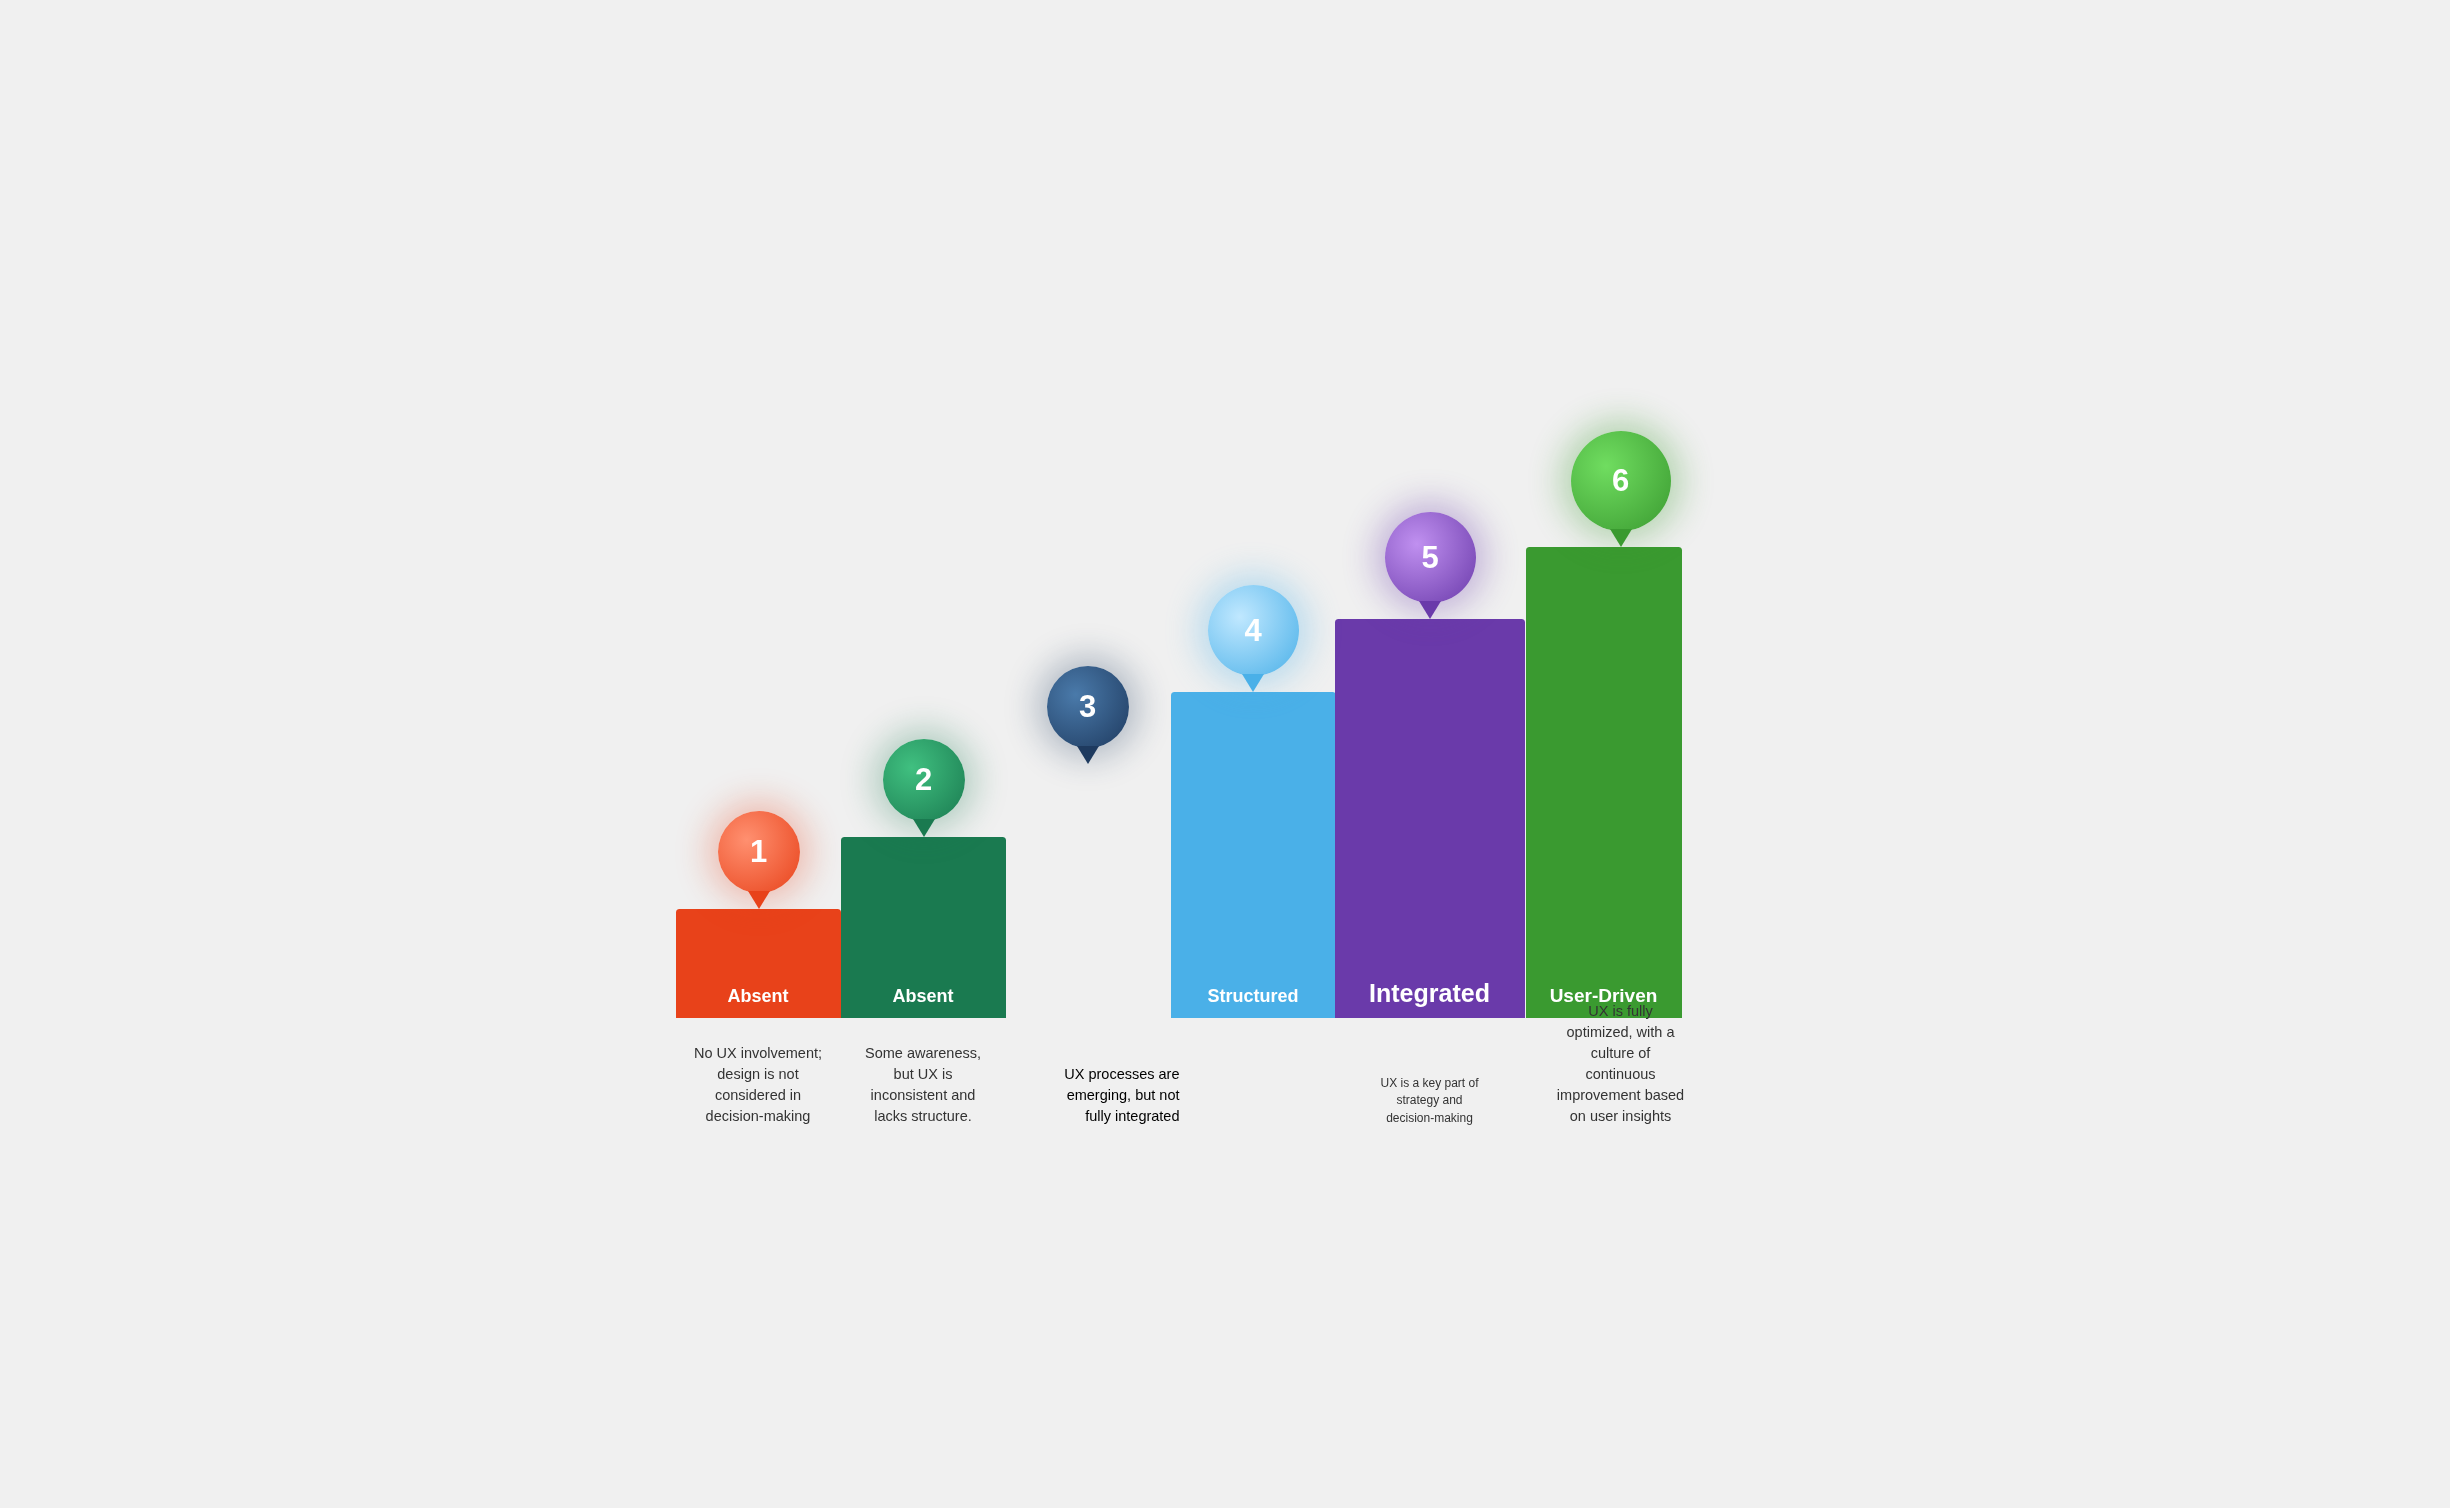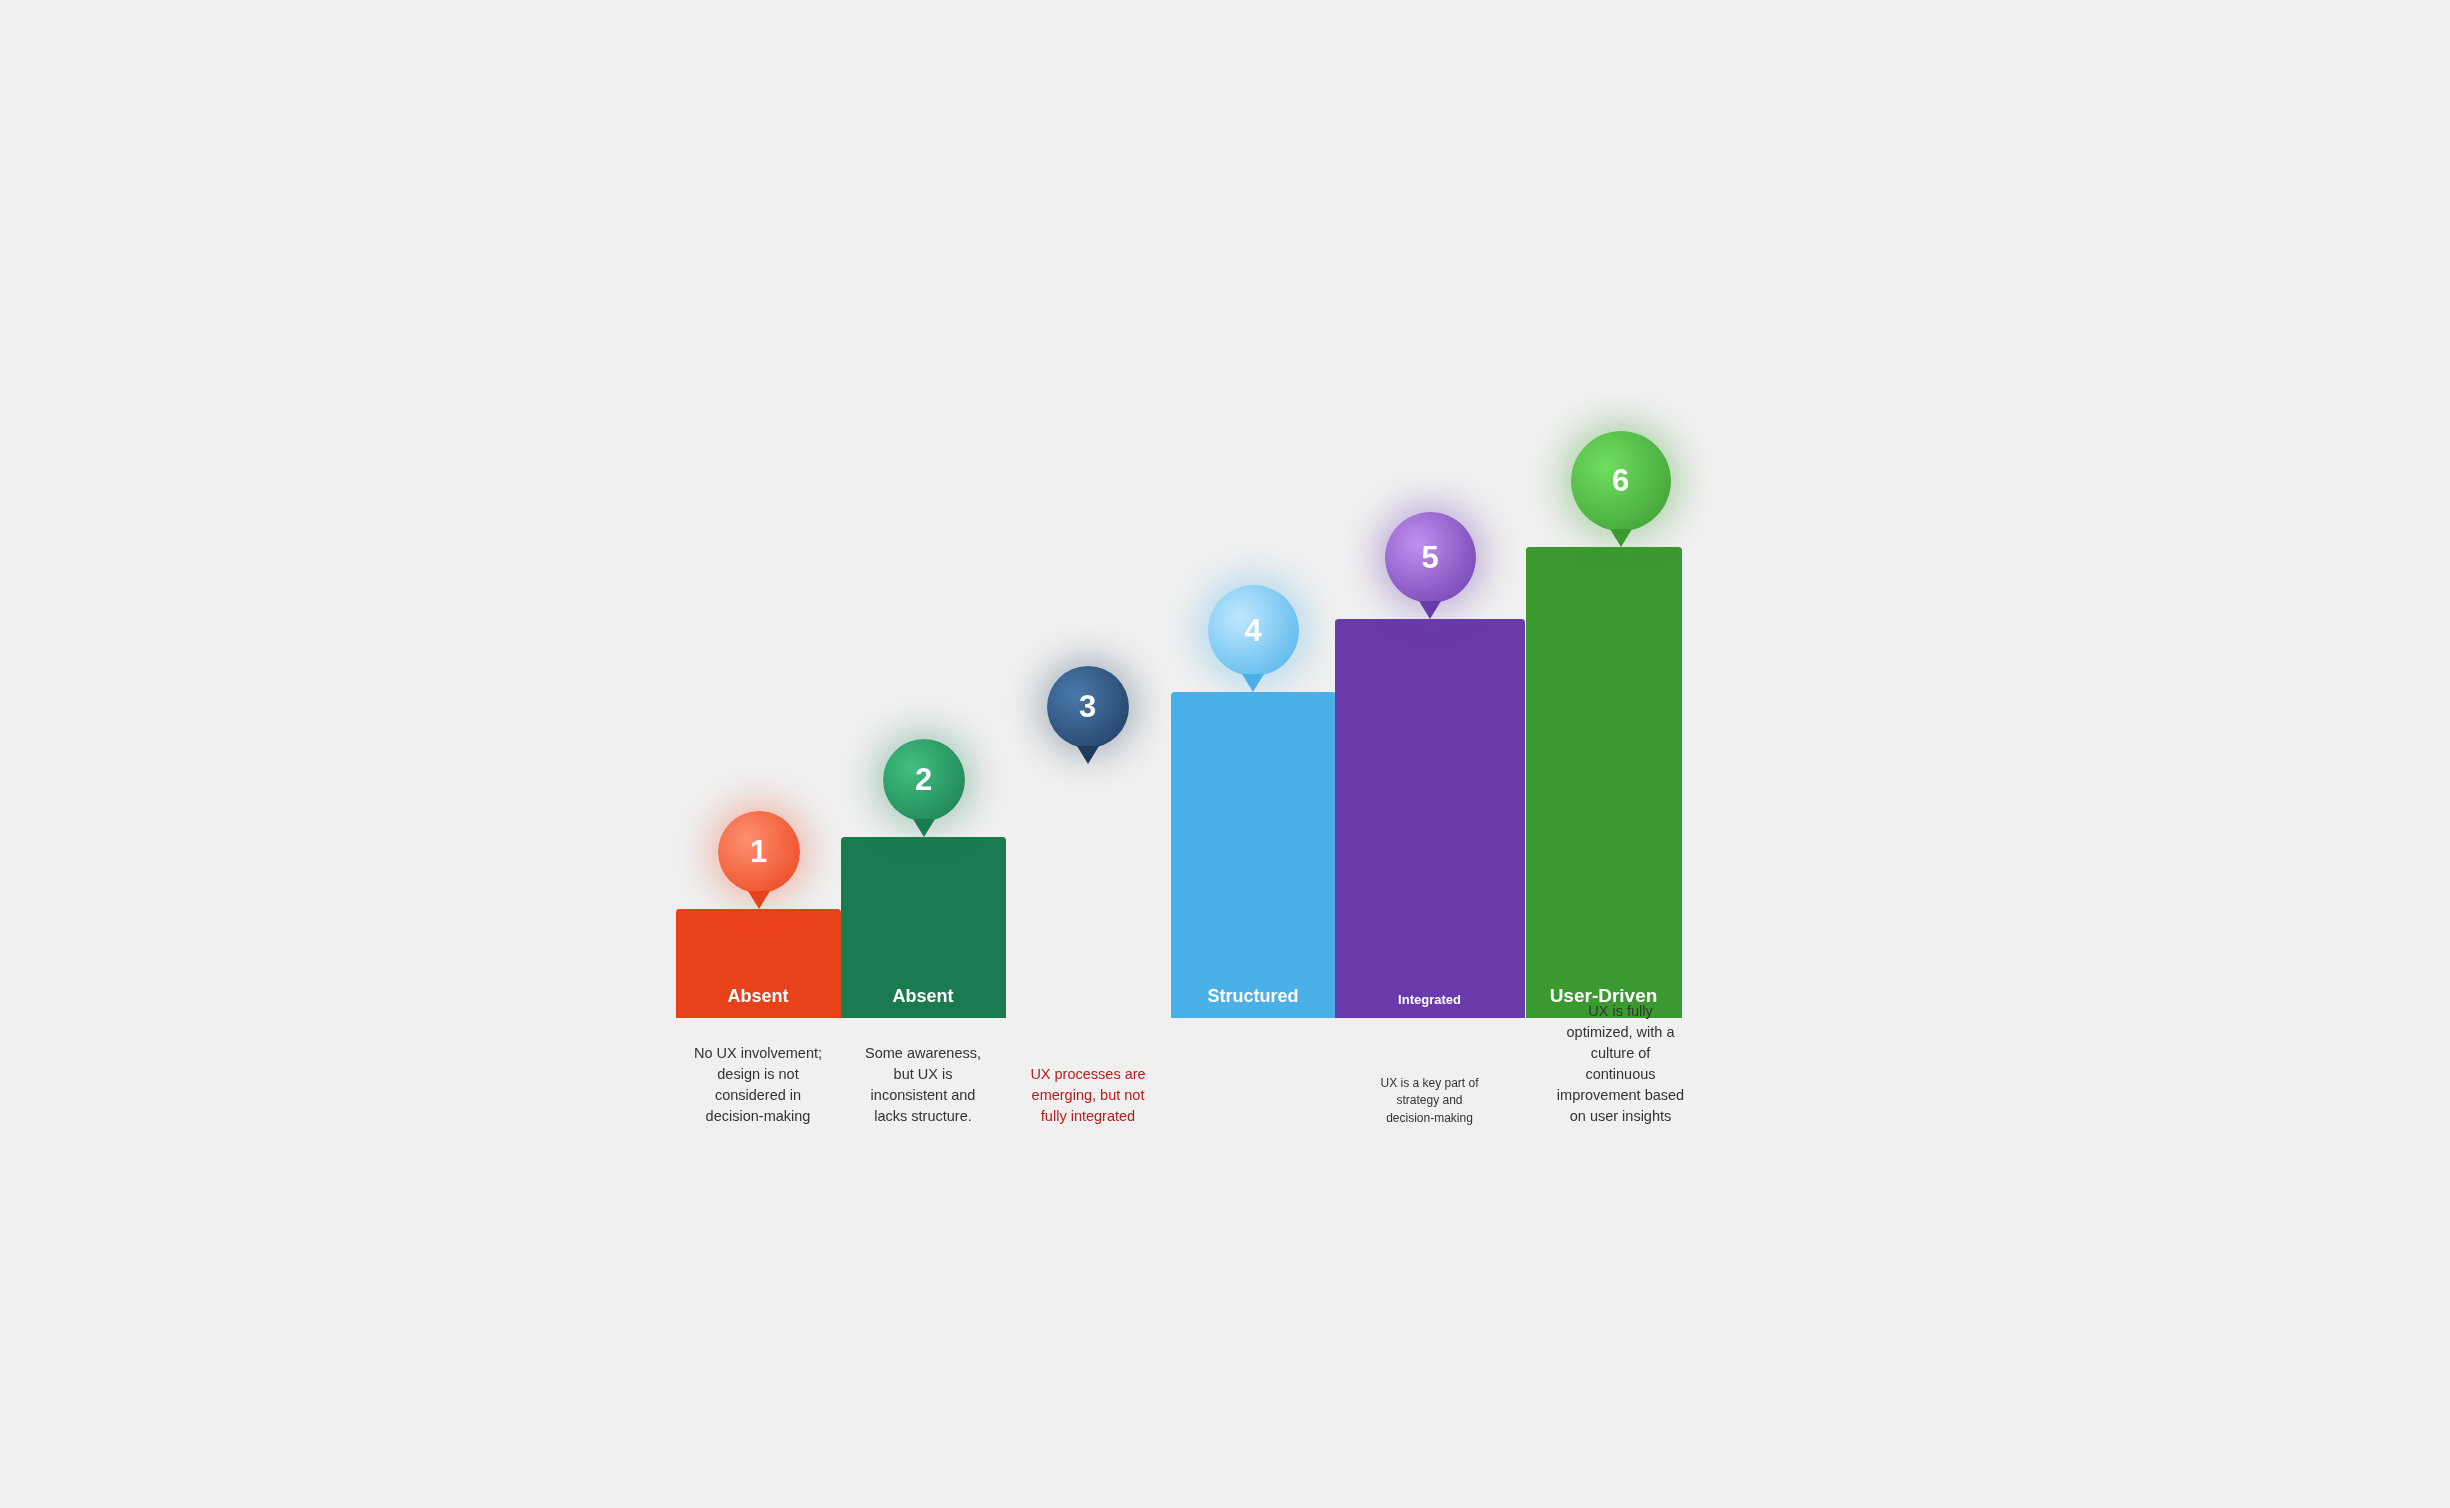--- a/index.html
+++ b/index.html
@@ -58,29 +58,29 @@
 decision-making</div>
       <div style="position: absolute; left: 165px; bottom: 0px; width: 165px; height: 181px; background: rgb(26, 122, 80); border-radius: 3.6px 3.6px 0px 0px;">
         <div style="position: absolute; bottom: 0px; left: 0px; width: 100%; padding: 11px 9px; font-weight: 900; font-size: 18px; color: white; text-align: center; line-height: 1.1;">Absent</div>
       </div>
       <div style="position: absolute; width: 82px; height: 82px; border-radius: 50%; background: radial-gradient(circle at 35% 35%, rgb(64, 192, 128), rgb(26, 122, 80)); box-shadow: rgba(26, 122, 80, 0.28) 0px 0px 32px 11px; display: flex; align-items: center; justify-content: center; font-weight: 900; font-size: 31px; color: white; z-index: 10; left: 207px; bottom: 197px;">2<div style="position: absolute; bottom: -16.3px; left: 50%; transform: translateX(-50%); width: 0px; height: 0px; border-left: 11.8px solid transparent; border-right: 11.8px solid transparent; border-top: 18px solid rgb(26, 122, 80);"></div></div>
       <div style="position: absolute; width: 183px; left: 156px; text-align: center; font-size: 14.5px; color: rgb(51, 51, 51); line-height: 1.45; white-space: pre-line; bottom: -109px;">Some awareness,
 but UX is
 inconsistent and
 lacks structure.</div>
       <div style="position: absolute; width: 82px; height: 82px; border-radius: 50%; background: radial-gradient(circle at 35% 35%, rgb(74, 122, 170), rgb(30, 58, 95)); box-shadow: rgba(30, 58, 95, 0.28) 0px 0px 32px 11px; display: flex; align-items: center; justify-content: center; font-weight: 900; font-size: 31px; color: white; z-index: 10; left: 371px; bottom: 270px;">3<div style="position: absolute; bottom: -16.3px; left: 50%; transform: translateX(-50%); width: 0px; height: 0px; border-left: 11.8px solid transparent; border-right: 11.8px solid transparent; border-top: 18px solid rgb(30, 58, 95);"></div></div>
-      <div style="position: absolute; width: 183px; left: 321px; text-align: center; font-size: 14.5px; color: #b91c1c; line-height: 1.45; white-space: pre-line; bottom: -109px;">UX processes are
+      <div style="position: absolute; width: 183px; left: 321px; text-align: right; font-size: 14.5px; color: #000000; line-height: 1.45; white-space: pre-line; bottom: -109px;">UX processes are
 emerging, but not
 fully integrated</div>
       <div style="position: absolute; left: 495px; bottom: 0px; width: 165px; height: 326px; background: rgb(74, 176, 232); border-radius: 3.6px 3.6px 0px 0px;">
         <div style="position: absolute; bottom: 0px; left: 0px; width: 100%; padding: 11px 9px; font-weight: 900; font-size: 18px; color: white; text-align: center; line-height: 1.1;">Structured</div>
       </div>
       <div style="position: absolute; width: 91px; height: 91px; border-radius: 50%; background: radial-gradient(circle at 35% 35%, rgb(192, 232, 255), rgb(74, 176, 232)); box-shadow: rgba(74, 176, 232, 0.32) 0px 0px 32px 11px; display: flex; align-items: center; justify-content: center; font-weight: 900; font-size: 31px; color: white; z-index: 10; left: 532px; bottom: 342px;">4<div style="position: absolute; bottom: -16.3px; left: 50%; transform: translateX(-50%); width: 0px; height: 0px; border-left: 11.8px solid transparent; border-right: 11.8px solid transparent; border-top: 18px solid rgb(74, 176, 232);"></div></div>
       <div style="position: absolute; left: 659px; bottom: 0px; width: 190px; height: 399px; background: rgb(106, 58, 170); border-radius: 3.6px 3.6px 0px 0px;">
-        <div style="position: absolute; bottom: 0px; left: 0px; width: 100%; padding: 11px 9px; font-weight: 900; font-size: 13px; color: white; text-align: center; line-height: 1.1;">Integrated</div>
+        <div style="position: absolute; bottom: 0px; left: 0px; width: 100%; padding: 11px 9px; font-weight: 900; font-size: 25px; color: white; text-align: center; line-height: 1.1;">Integrated</div>
       </div>
       <div style="position: absolute; width: 91px; height: 91px; border-radius: 50%; background: radial-gradient(circle at 35% 35%, rgb(192, 144, 240), rgb(106, 58, 170)); box-shadow: rgba(106, 58, 170, 0.32) 0px 0px 32px 11px; display: flex; align-items: center; justify-content: center; font-weight: 900; font-size: 31px; color: white; z-index: 10; left: 709px; bottom: 415px;">5<div style="position: absolute; bottom: -16.3px; left: 50%; transform: translateX(-50%); width: 0px; height: 0px; border-left: 11.8px solid transparent; border-right: 11.8px solid transparent; border-top: 18px solid rgb(106, 58, 170);"></div></div>
       <div style="position: absolute; width: 208px; left: 650px; text-align: center; font-size: 12px; color: rgb(51, 51, 51); line-height: 1.45; white-space: pre-line; bottom: -109px;">UX is a key part of
 strategy and
 decision-making</div>
       <div style="position: absolute; left: 850px; bottom: 0px; width: 156px; height: 471px; background: rgb(58, 154, 48); border-radius: 3.6px 3.6px 0px 0px;">
         <div style="position: absolute; bottom: 0px; left: 0px; width: 100%; padding: 11px 9px; font-weight: 900; font-size: 19px; color: white; text-align: center; line-height: 1.1;">User-Driven</div>
       </div>
       <div style="position: absolute; width: 100px; height: 100px; border-radius: 50%; background: radial-gradient(circle at 35% 35%, rgb(112, 221, 96), rgb(58, 154, 48)); box-shadow: rgba(58, 154, 48, 0.32) 0px 0px 32px 11px; display: flex; align-items: center; justify-content: center; font-weight: 900; font-size: 31px; color: white; z-index: 10; left: 895px; bottom: 487px;">6<div style="position: absolute; bottom: -16.3px; left: 50%; transform: translateX(-50%); width: 0px; height: 0px; border-left: 11.8px solid transparent; border-right: 11.8px solid transparent; border-top: 18px solid rgb(58, 154, 48);"></div></div>
       <div style="position: absolute; width: 208px; left: 841px; text-align: center; font-size: 14.5px; color: rgb(51, 51, 51); line-height: 1.45; white-space: pre-line; bottom: -109px;">UX is fully

